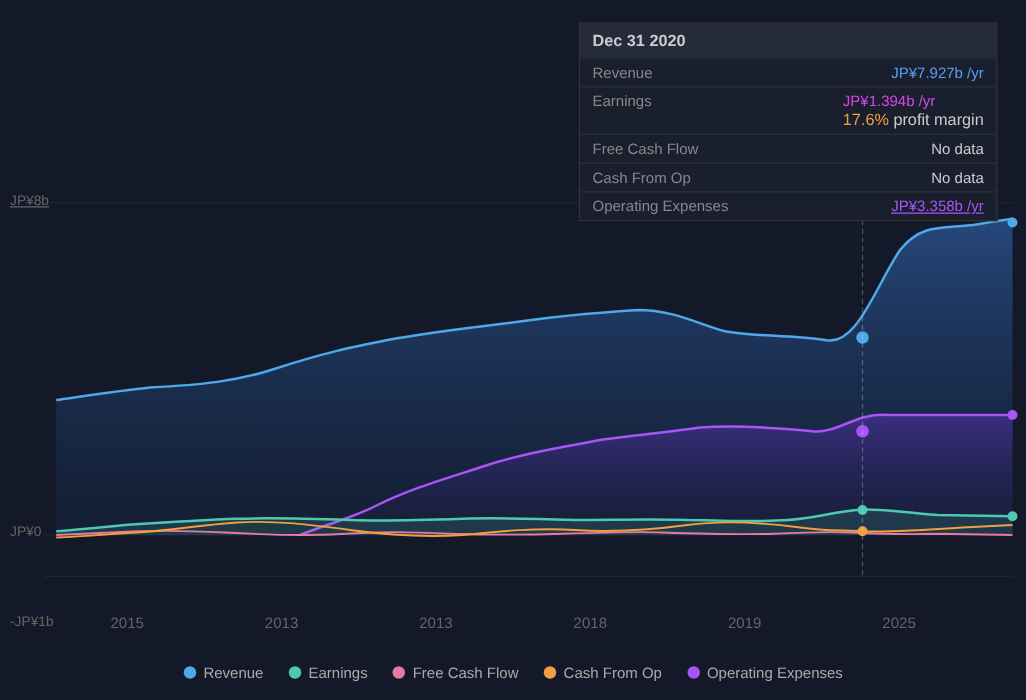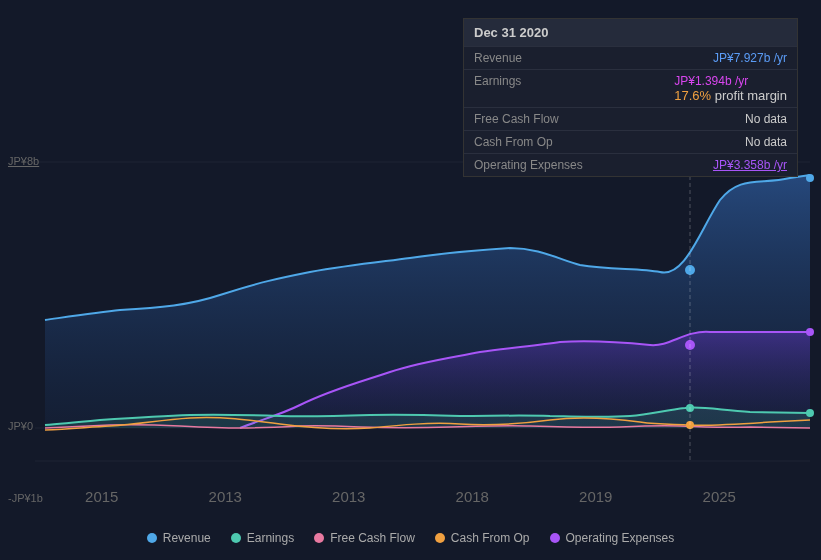--- a/index.html
+++ b/index.html
@@ -94,21 +94,21 @@
       bottom: 55px;
       left: 0;
       right: 0;
       display: flex;
       justify-content: space-around;
       padding: 0 40px;
     }
 
     .x-label {
       color: #666;
-      font-size: 15px;
+      font-size: 12px;
     }
 
     
     .legend {
       position: absolute;
       bottom: 15px;
       left: 0;
       right: 0;
       display: flex;
       justify-content: center;

